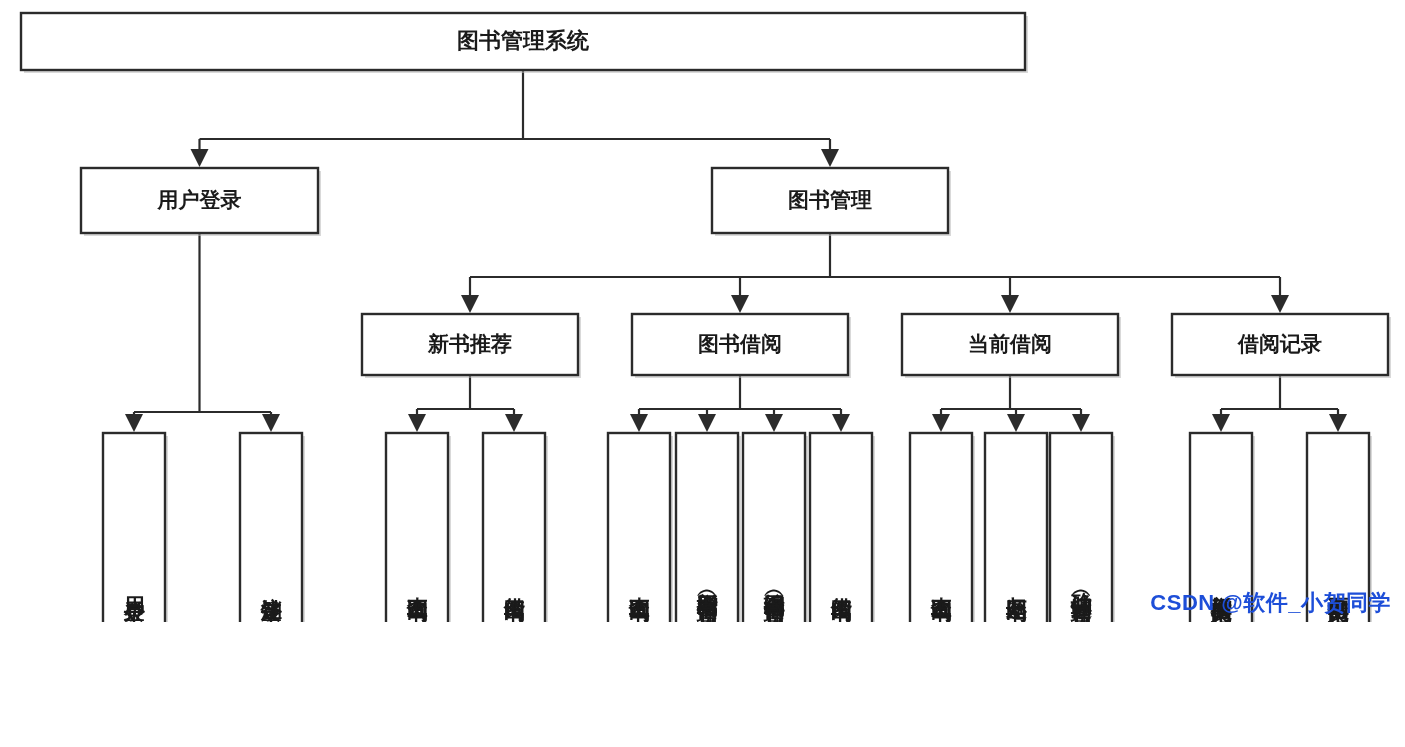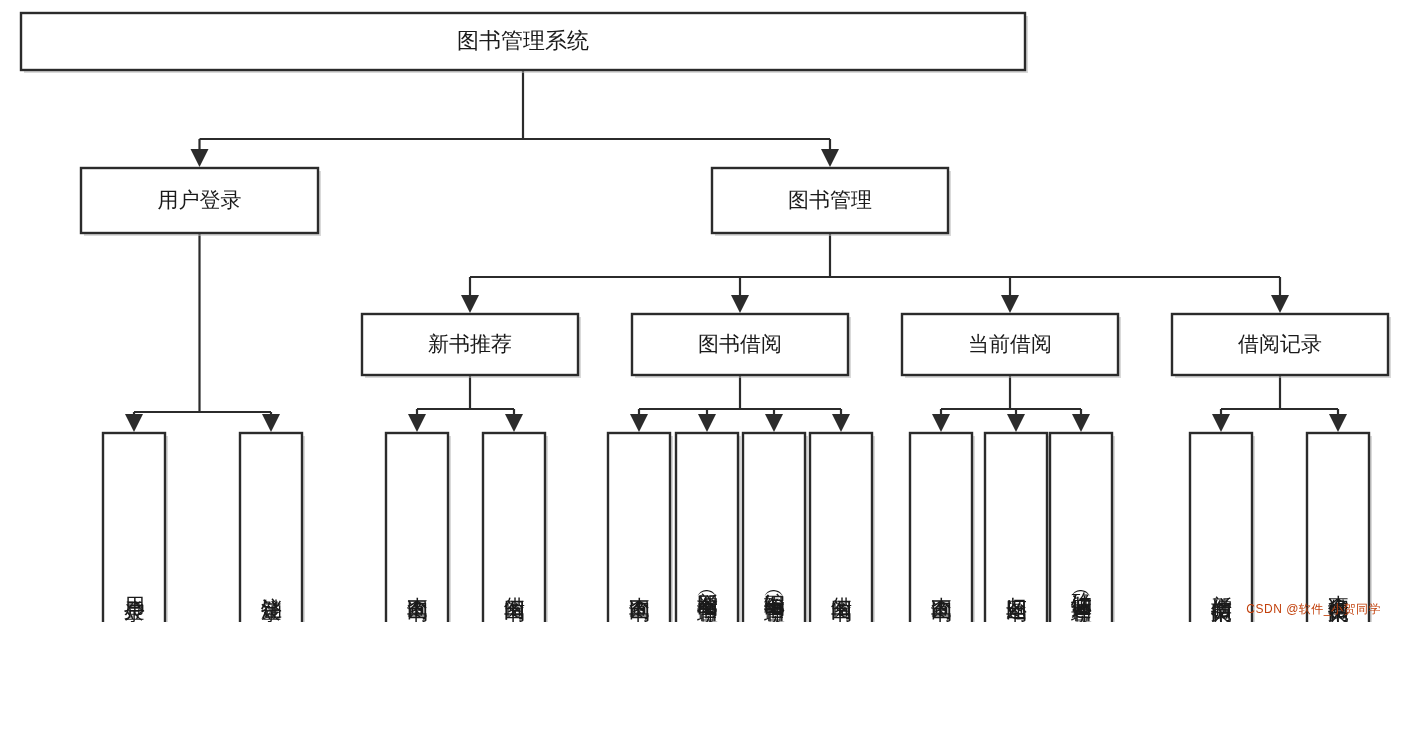--- a/index.html
+++ b/index.html
@@ -9,20 +9,21 @@
   }
   body {
     font-family: "Liberation Sans", "DejaVu Sans", sans-serif;
   }
   #stage {
     position: relative;
     width: 1405px;
     height: 622px;
     background: #ffffff;
     overflow: hidden;
+    font-weight: bold;
   }
   #diagram-svg {
     position: absolute;
     left: 0;
     top: 0;
     width: 1405px;
     height: 747px;
   }
   .node-box {
     fill: #ffffff;
@@ -65,25 +66,25 @@
     letter-spacing: 2px;
     display: flex;
     align-items: center;
     justify-content: center;
     text-align: center;
     pointer-events: none;
     user-select: none;
   }
   .watermark {
     position: absolute;
-    right: 24px;
+    right: 14px;
     bottom: 4px;
     font-family: "Liberation Sans", "DejaVu Sans", sans-serif;
-    font-size: 12px;
-    color: #c2410c;
+    font-size: 22px;
+    color: #1d4ed8;
     letter-spacing: 0.5px;
     white-space: nowrap;
   }
 </style>
 </head>
 <body>
 
 <div id="stage">
 
   <svg id="diagram-svg" viewBox="0 0 1405 747">

